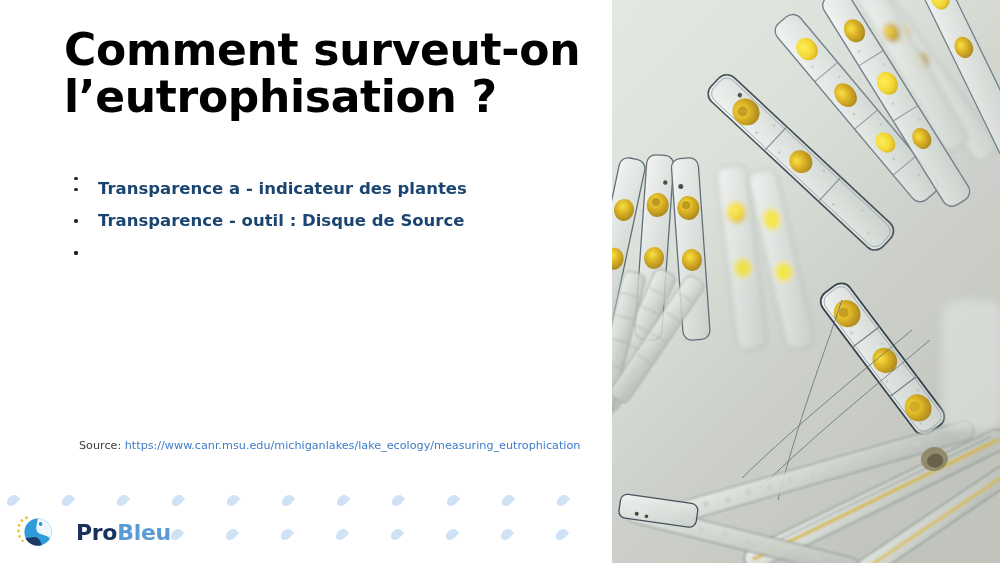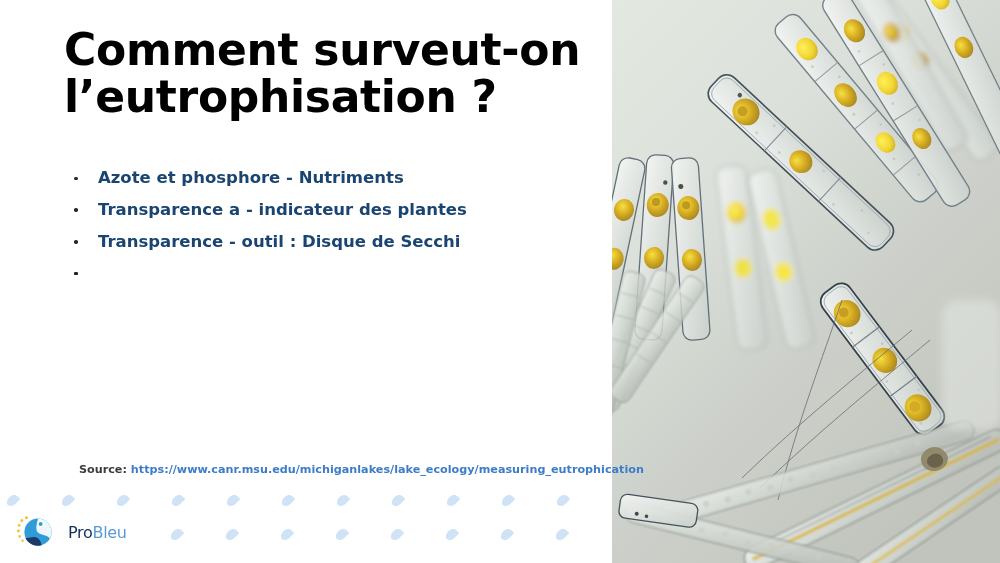--- a/index.html
+++ b/index.html
@@ -65,24 +65,24 @@
     top: 0.52em;
     width: 3.5px;
     height: 3.5px;
     border-radius: 50%;
     background: #21262b;
   }
 
   #source-line {
     position: absolute;
     left: 79px;
-    top: 463px;
+    top: 439px;
     font-size: 11.2px;
     color: #3c3c3c;
-    font-weight: bold;
+    font-weight: normal;
     z-index: 6;
     white-space: nowrap;
   }
   #source-url {
     color: #3d7cc9;
   }
 
   
   #droplet-band {
     position: absolute;
@@ -112,24 +112,24 @@
     align-items: center;
     z-index: 7;
   }
   #logo-mark {
     width: 40px;
     height: 40px;
     flex: 0 0 40px;
     position: relative;
   }
   #logo-text {
-    font-size: 16px;
-    font-weight: normal;
+    font-size: 22px;
+    font-weight: bold;
     letter-spacing: -0.3px;
-    margin-left: 12px;
+    margin-left: 20px;
     white-space: nowrap;
   }
   .logo-pro { color: #17305c; }
   .logo-bleu { color: #5b9bd5; }
 
   
   #photo {
     position: absolute;
     left: 612px;
     top: 0;
@@ -199,29 +199,28 @@
       <span>Source:</span>
       <span id="source-url">https://www.canr.msu.edu/michiganlakes/lake_ecology/measuring_eutrophication</span>
     </div>
   </div>
 
   <div id="slide-title">Comment surveut-on l’eutrophisation ?</div>
 
   <ul id="bullet-list">
     <li class="bullet-item">
       <span class="dot"></span>
-      <span>Azote et phosphore - Nutriments</span>
     </li>
     <li class="bullet-item">
       <span class="dot"></span>
       <span>Transparence a - indicateur des plantes</span>
     </li>
     <li class="bullet-item">
       <span class="dot"></span>
-      <span>Transparence - outil : Disque de Secchi</span>
+      <span>Transparence - outil : Disque de Source</span>
     </li>
     <li class="bullet-item">
       <span class="dot"></span>
     </li>
     <li class="bullet-item">
       <span class="dot"></span>
     </li>
   </ul>
 
   <div id="photo">

